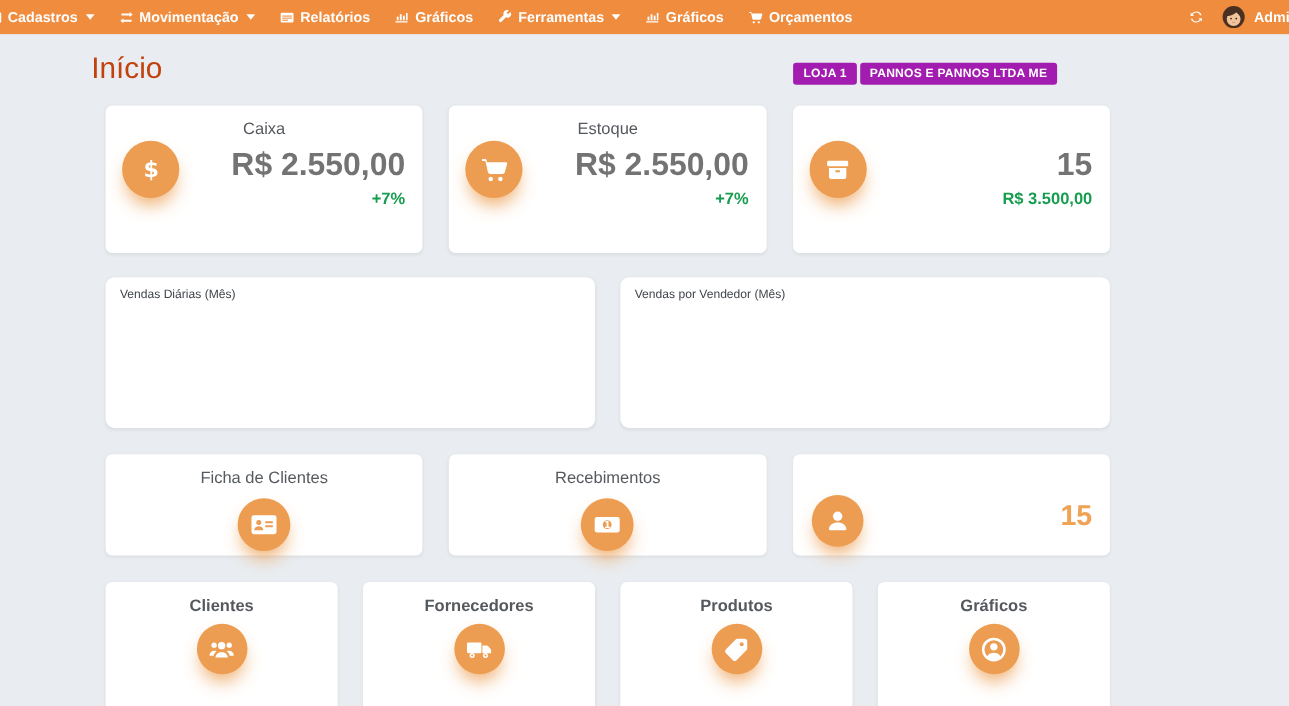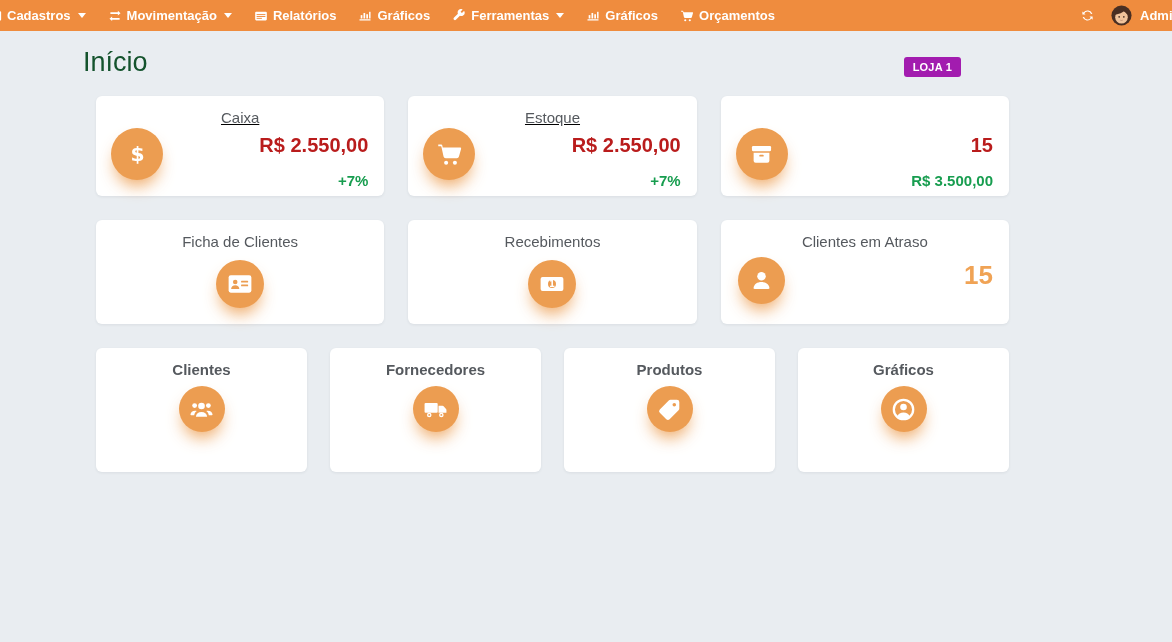--- a/index.html
+++ b/index.html
@@ -18,45 +18,45 @@
   .nav-refresh { width:15px; height:15px; display:inline-flex; color:#fff; cursor:pointer; }
   .nav-refresh svg { width:100%; height:100%; }
   .user-menu { display:flex; align-items:center; gap:8px; cursor:pointer; }
   .avatar { width:21px; height:21px; display:inline-flex; }
   .avatar svg { width:100%; height:100%; }
   .user-label { font-size:13px; font-weight:700; white-space:nowrap; }
 
   
   .content { margin-left:96px; width:913px; }
   .page-header { position:relative; height:65px; }
-  .page-title { position:absolute; left:-13px; top:16px; font-size:27px; font-weight:500; color:#14532d; }
+  .page-title { position:absolute; left:-13px; top:16px; font-size:27px; font-weight:500; color:#c2410c; }
   .badges { position:absolute; right:48px; top:26px; display:flex; gap:3px; }
   .badge { background:#a21caf; color:#fff; font-size:11px; font-weight:700; padding:4px 9px; border-radius:3px; letter-spacing:.2px; cursor:pointer; }
 
   
   .card { background:#fff; border-radius:6px; box-shadow:0 1px 3px rgba(40,50,60,.08); }
 
   
   .stat-row { display:flex; gap:24px; }
-  .stat-card { flex:1; height:100px; position:relative;text-decoration:underline; }
+  .stat-card { flex:1; height:134px; position:relative; }
   .card-title { text-align:center; padding-top:13px; font-size:15px; color:#55595E; }
   .icon-circle { background:#EC9D51; border-radius:50%; display:flex; align-items:center; justify-content:center; color:#fff; --hole:#EC9D51; box-shadow:0 10px 16px -4px rgba(236,157,81,.85); }
   .icon-circle svg { display:block; }
   .stat-icon { position:absolute; left:15px; top:32px; width:52px; height:52px; }
   .stat-icon svg { width:27px; height:27px; }
-  .stat-value { position:absolute; right:16px; top:38px; font-size:20px; font-weight:700; color:#b91c1c; }
+  .stat-value { position:absolute; right:16px; top:38px; font-size:29px; font-weight:700; color:#737373; }
   .stat-sub { position:absolute; right:16px; top:76px; font-size:15px; font-weight:700; color:#179D4F; }
 
   
   .chart-row { display:flex; gap:23px; margin-top:22px; }
   .chart-panel { flex:1; height:137px; border-radius:8px; padding:10px 13px; font-size:11px; color:#40464C; }
 
   
   .action-row { display:flex; gap:24px; margin-top:24px; }
-  .action-card { flex:1; height:104px; position:relative; cursor:pointer; }
+  .action-card { flex:1; height:92px; position:relative; cursor:pointer; }
   .center-icon { width:48px; height:48px; margin:10px auto 0; }
   .center-icon svg { width:26px; height:26px; }
   .left-icon { position:absolute; left:17px; top:37px; width:47px; height:47px; }
   .left-icon svg { width:25px; height:25px; }
   .action-value { position:absolute; right:16px; top:40px; font-size:26px; font-weight:700; color:#F0A355; }
 
   
   .shortcut-row { display:flex; gap:23px; margin-top:24px; }
   .shortcut-card { flex:1; height:124px; cursor:pointer;font-weight:bold; }
   .shortcut-icon { width:46px; height:46px; margin:8px auto 0; }
@@ -166,20 +166,21 @@
       <span class="user-label">Administrador</span>
     </div>
   </div>
 </nav>
 
 <div class="content">
   <div class="page-header">
     <h1 class="page-title">Início</h1>
     <div class="badges">
       <span class="badge">LOJA 1</span>
+      <span class="badge">PANNOS E PANNOS LTDA ME</span>
     </div>
   </div>
 
   <div class="stat-row">
     <div class="card stat-card">
       <div class="card-title">Caixa</div>
       <div class="icon-circle stat-icon">
           <svg viewBox="0 0 24 24" fill="currentColor">
             <text x="12" y="18" font-size="18" font-weight="bold" text-anchor="middle" font-family="DejaVu Sans, sans-serif">$</text>
           </svg>
@@ -205,20 +206,28 @@
             <rect x="3.5" y="4.5" width="17" height="4.6" rx="1"></rect>
             <path d="M5 10.4h14v7.1a1.8 1.8 0 0 1-1.8 1.8H6.8A1.8 1.8 0 0 1 5 17.5z"></path>
             <rect x="10" y="12.2" width="4" height="1.6" rx=".8" fill="var(--hole)"></rect>
           </svg>
         </div>
       <div class="stat-value">15</div>
       <div class="stat-sub">R$ 3.500,00</div>
     </div>
   </div>
 
+  <div class="chart-row">
+    <div class="card chart-panel">
+      <span>Vendas Diárias (Mês)</span>
+    </div>
+    <div class="card chart-panel">
+      <span>Vendas por Vendedor (Mês)</span>
+    </div>
+  </div>
 
   <div class="action-row">
     <div class="card action-card">
       <div class="card-title">Ficha de Clientes</div>
       <div class="icon-circle center-icon">
           <svg viewBox="0 0 24 24" fill="currentColor">
             <rect x="1.5" y="4" width="21" height="16" rx="2"></rect>
             <circle cx="7.6" cy="10.2" r="2.1" fill="var(--hole)"></circle>
             <path d="M3.8 16.6c0-2.1 1.7-3.4 3.8-3.4s3.8 1.3 3.8 3.4z" fill="var(--hole)"></path>
             <rect x="13" y="9" width="6.5" height="1.7" rx=".5" fill="var(--hole)"></rect>
@@ -230,21 +239,20 @@
       <div class="card-title">Recebimentos</div>
       <div class="icon-circle center-icon">
           <svg viewBox="0 0 24 24" fill="currentColor">
             <rect x="1.5" y="5.5" width="21" height="13" rx="1.8"></rect>
             <circle cx="12" cy="12" r="3.7" fill="var(--hole)"></circle>
             <text x="12" y="14.8" font-size="8" font-weight="bold" text-anchor="middle" font-family="DejaVu Sans, sans-serif" fill="currentColor">1</text>
           </svg>
         </div>
     </div>
     <div class="card action-card">
-      <div class="card-title">Clientes em Atraso</div>
       <div class="icon-circle left-icon">
           <svg viewBox="0 0 24 24" fill="currentColor">
             <circle cx="12" cy="8" r="4.1"></circle>
             <path d="M4.4 19.2c.4-3.7 3.6-5.7 7.6-5.7s7.2 2 7.6 5.7c.06.6-.4 1-1 1H5.4c-.6 0-1.06-.4-1-1z"></path>
           </svg>
         </div>
       <div class="action-value">15</div>
     </div>
   </div>
 

